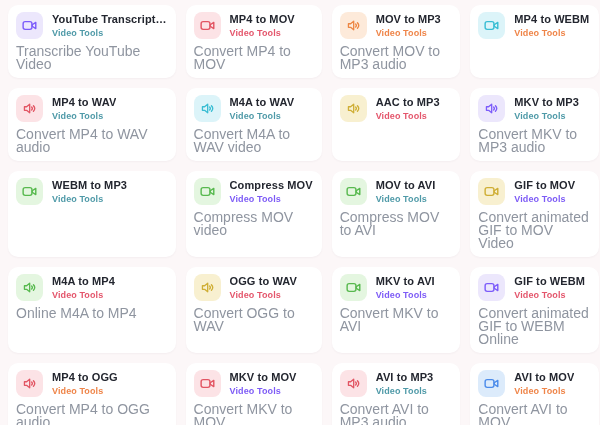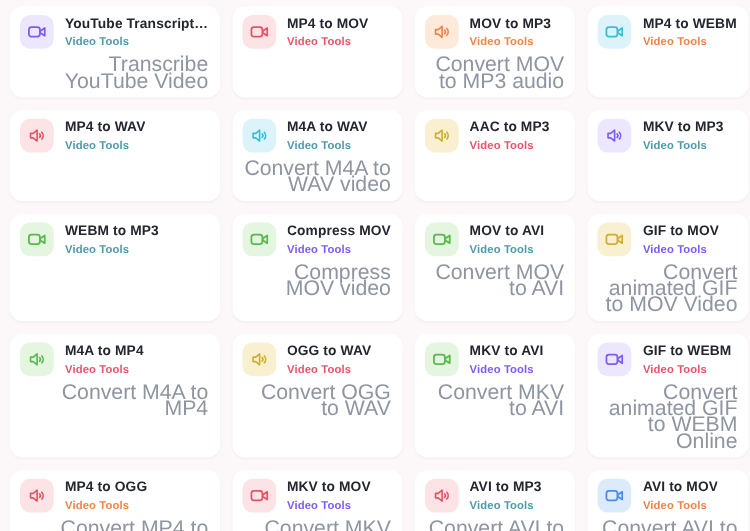--- a/index.html
+++ b/index.html
@@ -39,21 +39,21 @@
     font-size:11px;font-weight:700;color:#23262f;
     line-height:13px;letter-spacing:.1px;
     white-space:nowrap;overflow:hidden;text-overflow:ellipsis;
   }
   .tag{
     font-size:9px;font-weight:700;line-height:11px;margin-top:2px;
     letter-spacing:.1px;
   }
   .desc{
     margin-top:6px;
-    font-size:17px;line-height:13px;color:#8f95a0;text-align:right;
+    font-size:14px;line-height:13px;color:#8f95a0;
   }
 </style>
 </head>
 <body style="background: rgb(252, 247, 248);">
 
 <div class="grid">
   <div class="card">
     <div class="card-head">
       <span class="icon-box" style="background: rgb(236, 231, 252); color: rgb(124, 92, 250);">
         <svg width="15" height="15" viewBox="0 0 16 16" fill="none" stroke="currentColor" stroke-width="1.5" stroke-linejoin="round" stroke-linecap="round">
@@ -77,20 +77,21 @@
           <rect x="1.2" y="3.9" width="9.4" height="8.2" rx="2.2"></rect>
           <path d="M10.9 7.2 L14.7 4.7 V11.3 L10.9 8.8 Z"></path>
         </svg>
 
       </span>
       <div class="head-text">
         <div class="title">MP4 to MOV</div>
         <div class="tag" style="color: rgb(228, 86, 108);">Video Tools</div>
       </div>
     </div>
+    <div class="desc">Convert MP4 to MOV</div>
   </div>
 
   <div class="card">
     <div class="card-head">
       <span class="icon-box" style="background: rgb(253, 234, 218); color: rgb(237, 134, 67);">
 
         <svg width="15" height="15" viewBox="0 0 16 16" fill="none" stroke="currentColor" stroke-width="1.4" stroke-linejoin="round" stroke-linecap="round">
           <path d="M2.6 6.1 H4.9 L8.2 3.4 V12.6 L4.9 9.9 H2.6 Z"></path>
           <path d="M10.3 6.4 a2.3 2.3 0 0 1 0 3.2"></path>
           <path d="M12.2 5.1 a4.2 4.2 0 0 1 0 5.8"></path>
@@ -128,20 +129,21 @@
           <path d="M2.6 6.1 H4.9 L8.2 3.4 V12.6 L4.9 9.9 H2.6 Z"></path>
           <path d="M10.3 6.4 a2.3 2.3 0 0 1 0 3.2"></path>
           <path d="M12.2 5.1 a4.2 4.2 0 0 1 0 5.8"></path>
         </svg>
       </span>
       <div class="head-text">
         <div class="title">MP4 to WAV</div>
         <div class="tag" style="color: rgb(79, 154, 168);">Video Tools</div>
       </div>
     </div>
+    <div class="desc">Convert MP4 to WAV audio</div>
   </div>
 
   <div class="card">
     <div class="card-head">
       <span class="icon-box" style="background: rgb(220, 244, 249); color: rgb(56, 189, 211);">
 
         <svg width="15" height="15" viewBox="0 0 16 16" fill="none" stroke="currentColor" stroke-width="1.4" stroke-linejoin="round" stroke-linecap="round">
           <path d="M2.6 6.1 H4.9 L8.2 3.4 V12.6 L4.9 9.9 H2.6 Z"></path>
           <path d="M10.3 6.4 a2.3 2.3 0 0 1 0 3.2"></path>
           <path d="M12.2 5.1 a4.2 4.2 0 0 1 0 5.8"></path>
@@ -180,20 +182,21 @@
           <path d="M2.6 6.1 H4.9 L8.2 3.4 V12.6 L4.9 9.9 H2.6 Z"></path>
           <path d="M10.3 6.4 a2.3 2.3 0 0 1 0 3.2"></path>
           <path d="M12.2 5.1 a4.2 4.2 0 0 1 0 5.8"></path>
         </svg>
       </span>
       <div class="head-text">
         <div class="title">MKV to MP3</div>
         <div class="tag" style="color: rgb(79, 154, 168);">Video Tools</div>
       </div>
     </div>
+    <div class="desc">Convert MKV to MP3 audio</div>
   </div>
 
   <div class="card">
     <div class="card-head">
       <span class="icon-box" style="background: rgb(228, 246, 224); color: rgb(87, 185, 78);">
         <svg width="15" height="15" viewBox="0 0 16 16" fill="none" stroke="currentColor" stroke-width="1.5" stroke-linejoin="round" stroke-linecap="round">
           <rect x="1.2" y="3.9" width="9.4" height="8.2" rx="2.2"></rect>
           <path d="M10.9 7.2 L14.7 4.7 V11.3 L10.9 8.8 Z"></path>
         </svg>
 
@@ -229,21 +232,21 @@
           <rect x="1.2" y="3.9" width="9.4" height="8.2" rx="2.2"></rect>
           <path d="M10.9 7.2 L14.7 4.7 V11.3 L10.9 8.8 Z"></path>
         </svg>
 
       </span>
       <div class="head-text">
         <div class="title">MOV to AVI</div>
         <div class="tag" style="color: rgb(79, 154, 168);">Video Tools</div>
       </div>
     </div>
-    <div class="desc">Convert MOV to AVI</div>
+    <div class="desc">Compress MOV to AVI</div>
   </div>
 
   <div class="card">
     <div class="card-head">
       <span class="icon-box" style="background: rgb(248, 240, 208); color: rgb(207, 174, 53);">
         <svg width="15" height="15" viewBox="0 0 16 16" fill="none" stroke="currentColor" stroke-width="1.5" stroke-linejoin="round" stroke-linecap="round">
           <rect x="1.2" y="3.9" width="9.4" height="8.2" rx="2.2"></rect>
           <path d="M10.9 7.2 L14.7 4.7 V11.3 L10.9 8.8 Z"></path>
         </svg>
 
@@ -264,21 +267,21 @@
           <path d="M2.6 6.1 H4.9 L8.2 3.4 V12.6 L4.9 9.9 H2.6 Z"></path>
           <path d="M10.3 6.4 a2.3 2.3 0 0 1 0 3.2"></path>
           <path d="M12.2 5.1 a4.2 4.2 0 0 1 0 5.8"></path>
         </svg>
       </span>
       <div class="head-text">
         <div class="title">M4A to MP4</div>
         <div class="tag" style="color: rgb(228, 86, 108);">Video Tools</div>
       </div>
     </div>
-    <div class="desc">Convert M4A to MP4</div>
+    <div class="desc">Online M4A to MP4</div>
   </div>
 
   <div class="card">
     <div class="card-head">
       <span class="icon-box" style="background: rgb(248, 240, 208); color: rgb(207, 174, 53);">
 
         <svg width="15" height="15" viewBox="0 0 16 16" fill="none" stroke="currentColor" stroke-width="1.4" stroke-linejoin="round" stroke-linecap="round">
           <path d="M2.6 6.1 H4.9 L8.2 3.4 V12.6 L4.9 9.9 H2.6 Z"></path>
           <path d="M10.3 6.4 a2.3 2.3 0 0 1 0 3.2"></path>
           <path d="M12.2 5.1 a4.2 4.2 0 0 1 0 5.8"></path>

